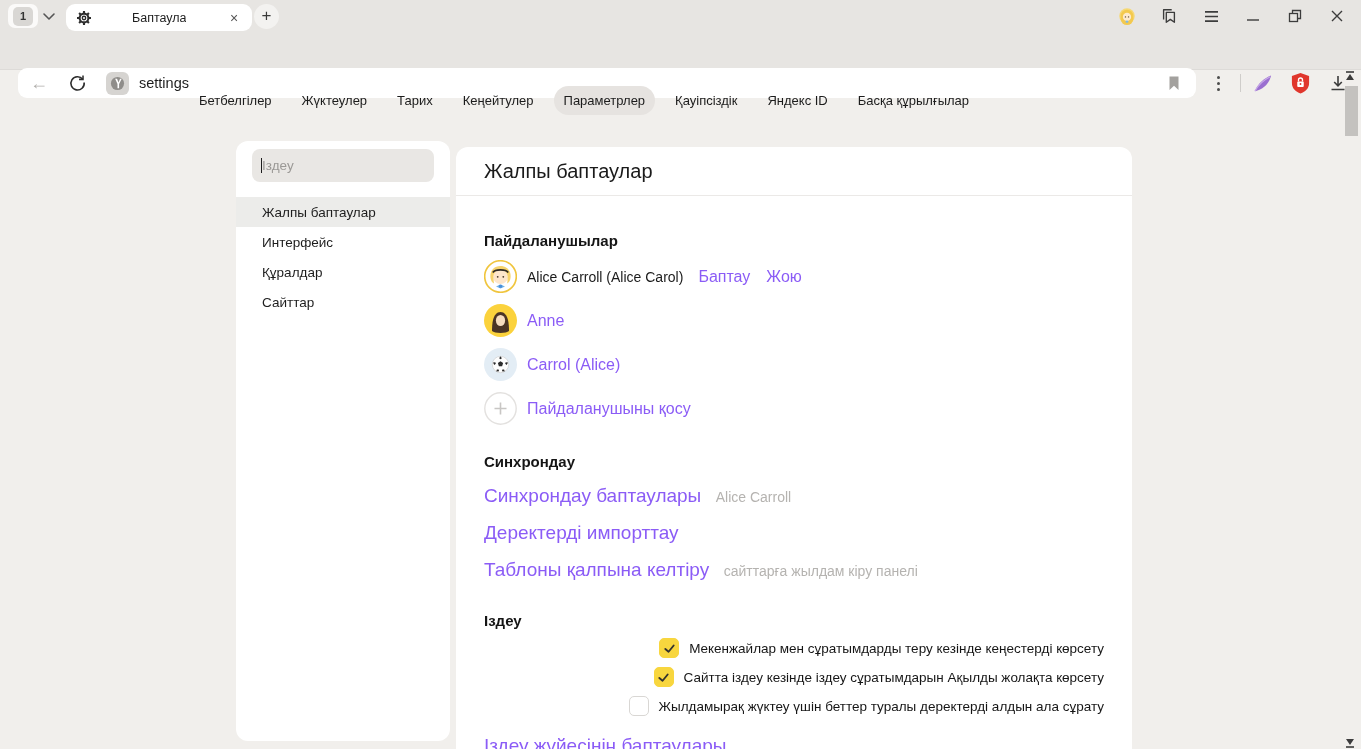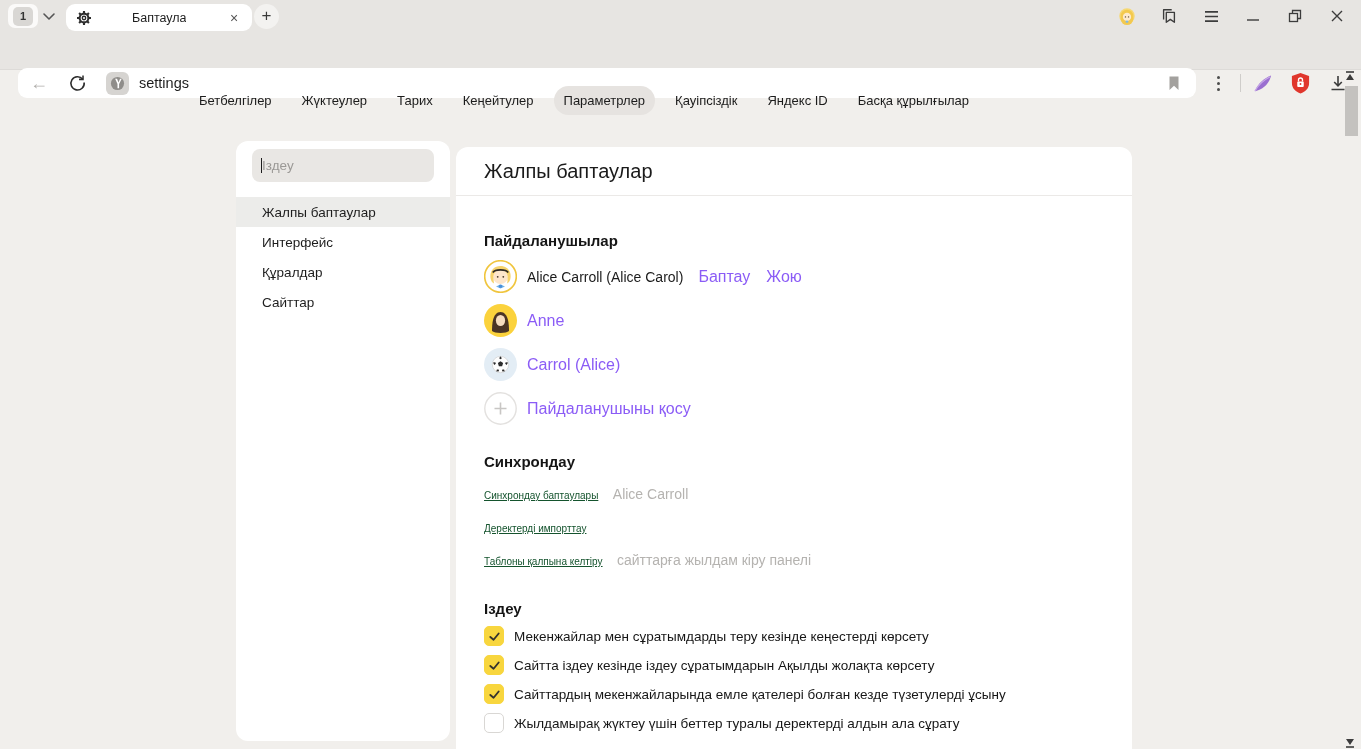--- a/index.html
+++ b/index.html
@@ -64,26 +64,26 @@
   .main-card { position:absolute; left:456px; top:147px; width:676px; height:602px; background:#ffffff; border-radius:12px 12px 0 0; overflow:hidden; }
   .main-header { height:49px; display:flex; align-items:center; padding-left:28px; font-size:20px; color:#1b1b1b; border-bottom:1px solid #ebe9e7; }
   .main-body { padding:0 28px; }
   .sect-h { font-size:15px; font-weight:700; color:#151515; }
   .sect-users { margin-top:36px; }
   .user-row { display:flex; align-items:center; margin-top:11px; height:33px; }
   .avatar { width:33px; height:33px; border-radius:50%; flex:0 0 33px; margin-right:10px; }
   .uname { font-size:14px; color:#1b1b1b; }
   .ulink { font-size:16px; color:#8b5cf6; }
   .user-actions { display:flex; gap:16px; margin-left:15px; }
-  .link { font-size:10px; color:#14532d;text-decoration:underline; }
+  .link { font-size:19px; color:#8b5cf6; }
   .note { font-size:14px; color:#b5b3b0; margin-left:10px; }
   .sect-sync { margin-top:28px; }
   .sync-row { margin-top:15px; }
   .sect-search { margin-top:31px; }
-  .cb-row { display:flex; align-items:center; margin-top:9px; height:20px; }
+  .cb-row { display:flex; align-items:center; margin-top:9px; height:20px;justify-content:flex-end; }
   .cb { width:20px; height:20px; border-radius:5px; background:#fff; border:1px solid #d9d7d4; display:flex; align-items:center; justify-content:center; flex:0 0 20px; }
   .cb.checked { background:#f8d63e; border-color:#f8d63e; }
   .cb:not(.checked) svg { display:none; }
   .cb-label { margin-left:10px; font-size:13.5px; color:#161616; }
   .search-footer { margin-top:19px; }
 </style>
 </head>
 <body>
 
 <div class="chrome-top">
@@ -336,28 +336,20 @@
       </div>
       <div class="cb-row">
         <span class="cb checked">
           <svg viewBox="0 0 14 14" width="13" height="13">
               <path d="M2.5 7.5L6 10.5 11.5 3.8" fill="none" stroke="#34322e" stroke-width="2" stroke-linecap="round" stroke-linejoin="round"></path>
             </svg>
         </span>
         <span class="cb-label">Сайтта іздеу кезінде іздеу сұратымдарын Ақылды жолақта көрсету</span>
       </div>
       <div class="cb-row">
-        <span class="cb checked">
-          <svg viewBox="0 0 14 14" width="13" height="13">
-              <path d="M2.5 7.5L6 10.5 11.5 3.8" fill="none" stroke="#34322e" stroke-width="2" stroke-linecap="round" stroke-linejoin="round"></path>
-            </svg>
-        </span>
-        <span class="cb-label">Сайттардың мекенжайларында емле қателері болған кезде түзетулерді ұсыну</span>
-      </div>
-      <div class="cb-row">
         <span class="cb">
           
         </span>
         <span class="cb-label">Жылдамырақ жүктеу үшін беттер туралы деректерді алдын ала сұрату</span>
       </div>
 
       <div class="search-footer">
         <span class="link">Іздеу жүйесінің баптаулары</span>
       </div>
     </div>

